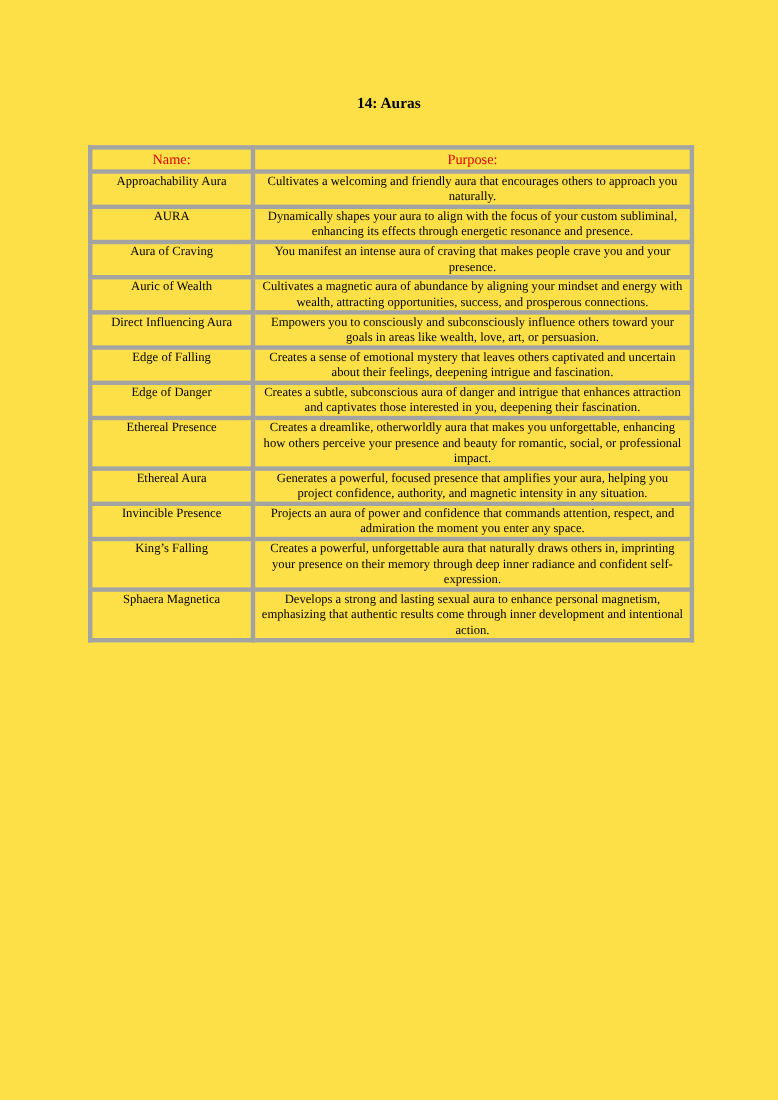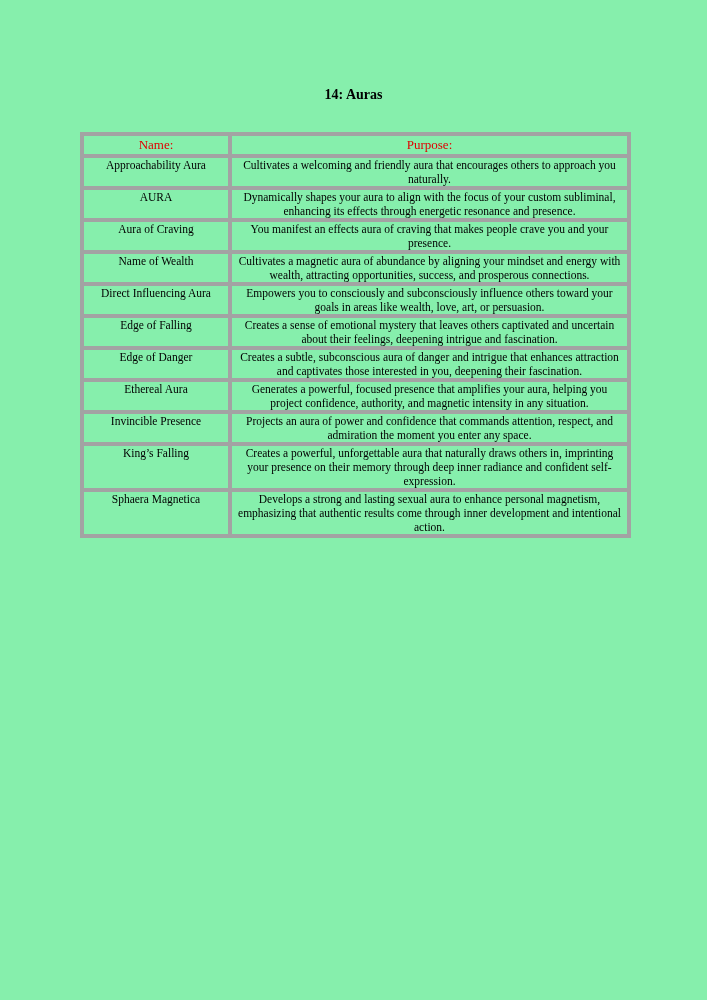--- a/index.html
+++ b/index.html
@@ -4,21 +4,21 @@
 <style>
   html, body {
     margin: 0;
     padding: 0;
     background: #ffffff;
   }
   .page {
     position: relative;
     width: 707px;
     height: 1000px;
-    background: #86efac;
+    background: #fde047;
     font-family: "Liberation Serif", "DejaVu Serif", serif;
     color: #000000;
     overflow: hidden;
   }
   .doc-title {
     position: absolute;
     top: 87px;
     left: 0;
     width: 707px;
     text-align: center;
@@ -82,37 +82,41 @@
       <tr>
         <td class="name-cell">Approachability Aura</td>
         <td class="purpose-cell">Cultivates a welcoming and friendly aura that encourages others to approach you naturally.</td>
       </tr>
       <tr>
         <td class="name-cell">AURA</td>
         <td class="purpose-cell">Dynamically shapes your aura to align with the focus of your custom subliminal, enhancing its effects through energetic resonance and presence.</td>
       </tr>
       <tr>
         <td class="name-cell">Aura of Craving</td>
-        <td class="purpose-cell">You manifest an effects aura of craving that makes people crave you and your presence.</td>
+        <td class="purpose-cell">You manifest an intense aura of craving that makes people crave you and your presence.</td>
       </tr>
       <tr>
-        <td class="name-cell">Name of Wealth</td>
+        <td class="name-cell">Auric of Wealth</td>
         <td class="purpose-cell">Cultivates a magnetic aura of abundance by aligning your mindset and energy with wealth, attracting opportunities, success, and prosperous connections.</td>
       </tr>
       <tr>
         <td class="name-cell">Direct Influencing Aura</td>
         <td class="purpose-cell">Empowers you to consciously and subconsciously influence others toward your goals in areas like wealth, love, art, or persuasion.</td>
       </tr>
       <tr>
         <td class="name-cell">Edge of Falling</td>
         <td class="purpose-cell">Creates a sense of emotional mystery that leaves others captivated and uncertain about their feelings, deepening intrigue and fascination.</td>
       </tr>
       <tr>
         <td class="name-cell">Edge of Danger</td>
         <td class="purpose-cell">Creates a subtle, subconscious aura of danger and intrigue that enhances attraction and captivates those interested in you, deepening their fascination.</td>
+      </tr>
+      <tr>
+        <td class="name-cell">Ethereal Presence</td>
+        <td class="purpose-cell">Creates a dreamlike, otherworldly aura that makes you unforgettable, enhancing how others perceive your presence and beauty for romantic, social, or professional impact.</td>
       </tr>
       <tr>
         <td class="name-cell">Ethereal Aura</td>
         <td class="purpose-cell">Generates a powerful, focused presence that amplifies your aura, helping you project confidence, authority, and magnetic intensity in any situation.</td>
       </tr>
       <tr>
         <td class="name-cell">Invincible Presence</td>
         <td class="purpose-cell">Projects an aura of power and confidence that commands attention, respect, and admiration the moment you enter any space.</td>
       </tr>
       <tr>

